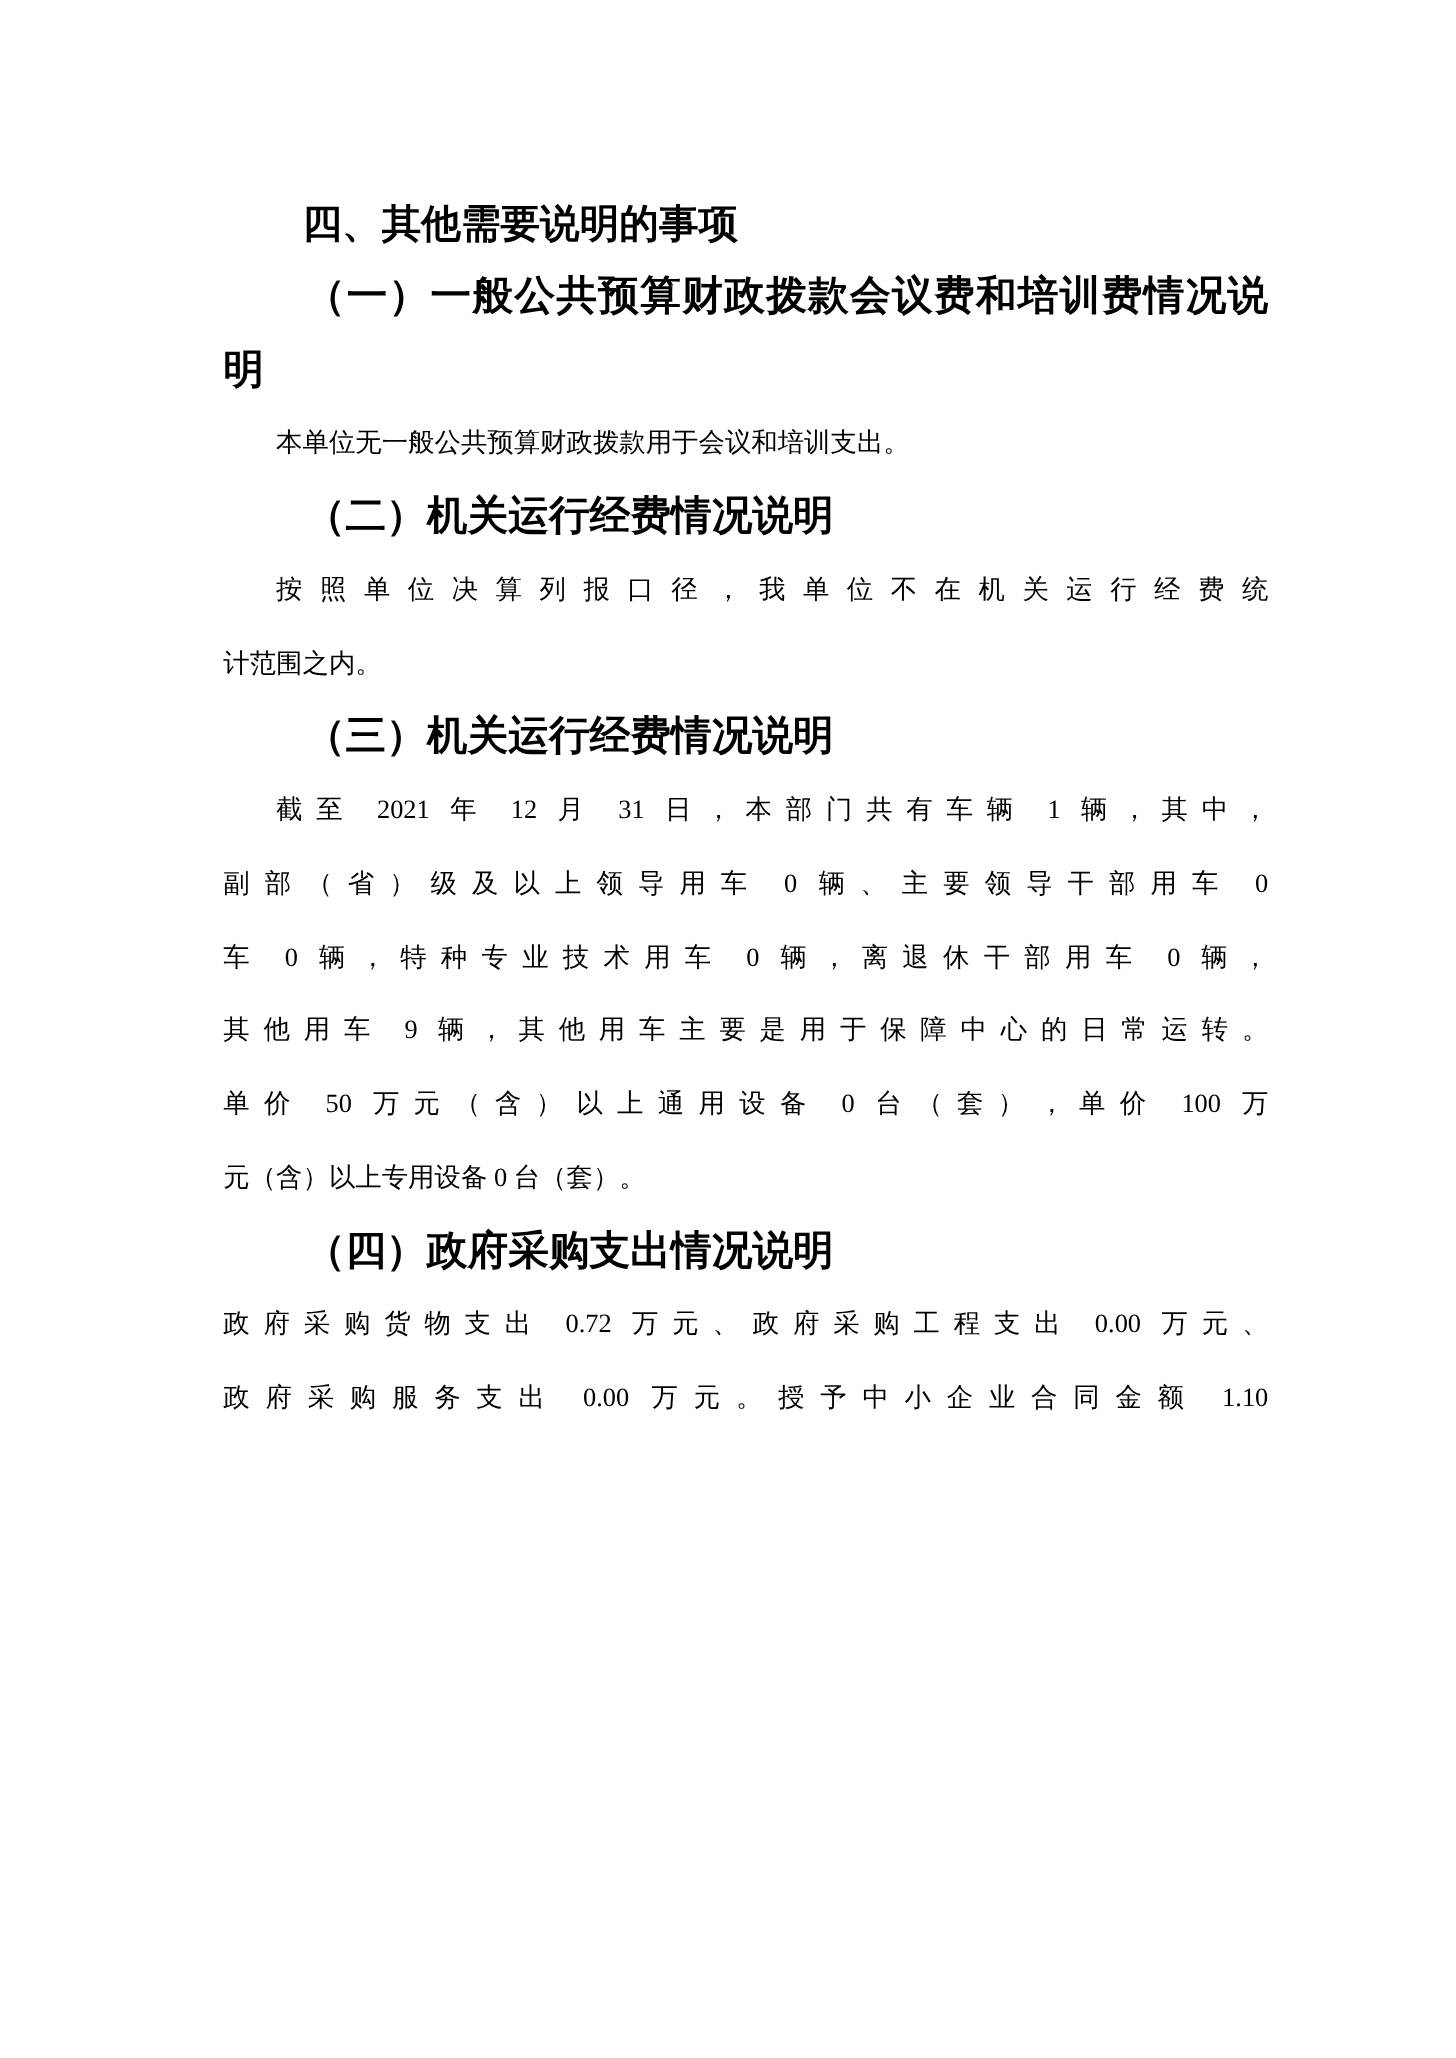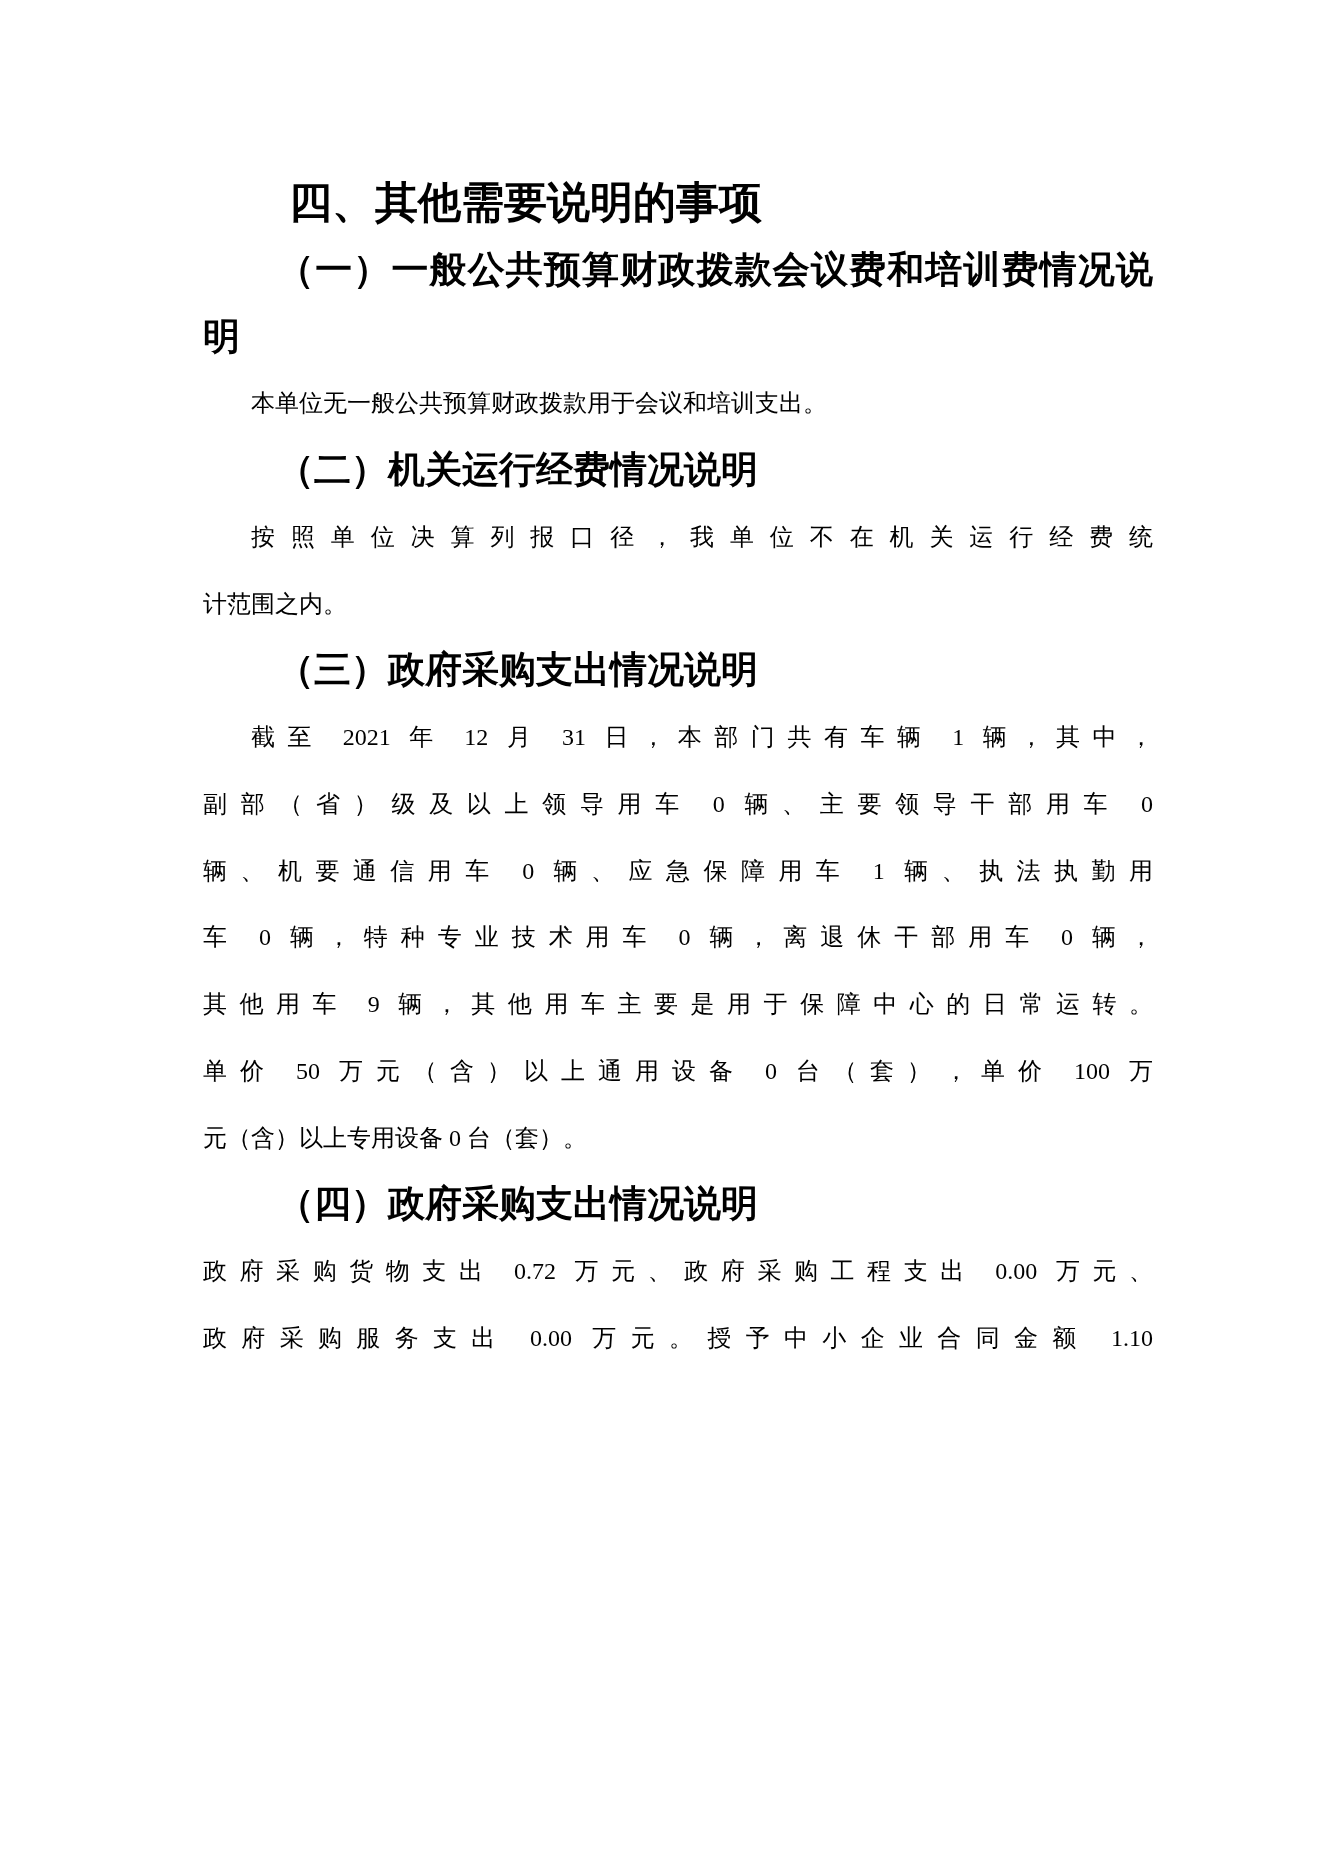--- a/index.html
+++ b/index.html
@@ -34,23 +34,23 @@
   }
   
   .line.fill {
     text-align-last: justify;
   }
   
   .line.indent {
     text-indent: 2em;
   }
   .role-heading-1 {
-    font-family: Liberation Serif, serif;
+    font-family: Liberation Sans, sans-serif;
     font-weight: 700;
-    font-size: 43px;
+    font-size: 36px;
   }
   .role-heading-2 {
     font-family: "Liberation Serif", "DejaVu Serif", serif;
     font-weight: 700;
     font-size: 37px;
   }
   .role-body {
     font-family: "Liberation Serif", "DejaVu Serif", serif;
     font-weight: 400;
   }
@@ -60,24 +60,23 @@
 
 <div class="page" style="background: rgb(255, 255, 255);">
   <div class="content" style="color: rgb(0, 0, 0);">
       <div class="line role-heading-1 indent">四、其他需要说明的事项</div>
       <div class="line role-heading-2 indent fill">（一）一般公共预算财政拨款会议费和培训费情况说</div>
       <div class="line role-heading-2">明</div>
       <div class="line role-body indent">本单位无一般公共预算财政拨款用于会议和培训支出。</div>
       <div class="line role-heading-2 indent">（二）机关运行经费情况说明</div>
       <div class="line role-body indent fill">按照单位决算列报口径，我单位不在机关运行经费统</div>
       <div class="line role-body">计范围之内。</div>
-      <div class="line role-heading-2 indent">（三）政府采购支出情况说明</div>
+      <div class="line role-heading-2 indent">（三）机关运行经费情况说明</div>
       <div class="line role-body indent fill">截至 2021 年 12 月 31 日，本部门共有车辆 1 辆，其中，</div>
       <div class="line role-body fill">副部（省）级及以上领导用车 0 辆、主要领导干部用车 0</div>
-      <div class="line role-body fill">辆、机要通信用车 0 辆、应急保障用车 1 辆、执法执勤用</div>
       <div class="line role-body fill">车 0 辆，特种专业技术用车 0 辆，离退休干部用车 0 辆，</div>
       <div class="line role-body fill">其他用车 9 辆，其他用车主要是用于保障中心的日常运转。</div>
       <div class="line role-body fill">单价 50 万元（含）以上通用设备 0 台（套），单价 100 万</div>
       <div class="line role-body">元（含）以上专用设备 0 台（套）。</div>
       <div class="line role-heading-2 indent">（四）政府采购支出情况说明</div>
       <div class="line role-body fill">政府采购货物支出 0.72 万元、政府采购工程支出 0.00 万元、</div>
       <div class="line role-body fill">政府采购服务支出 0.00 万元。授予中小企业合同金额 1.10</div>
     </div>
 </div>
 

